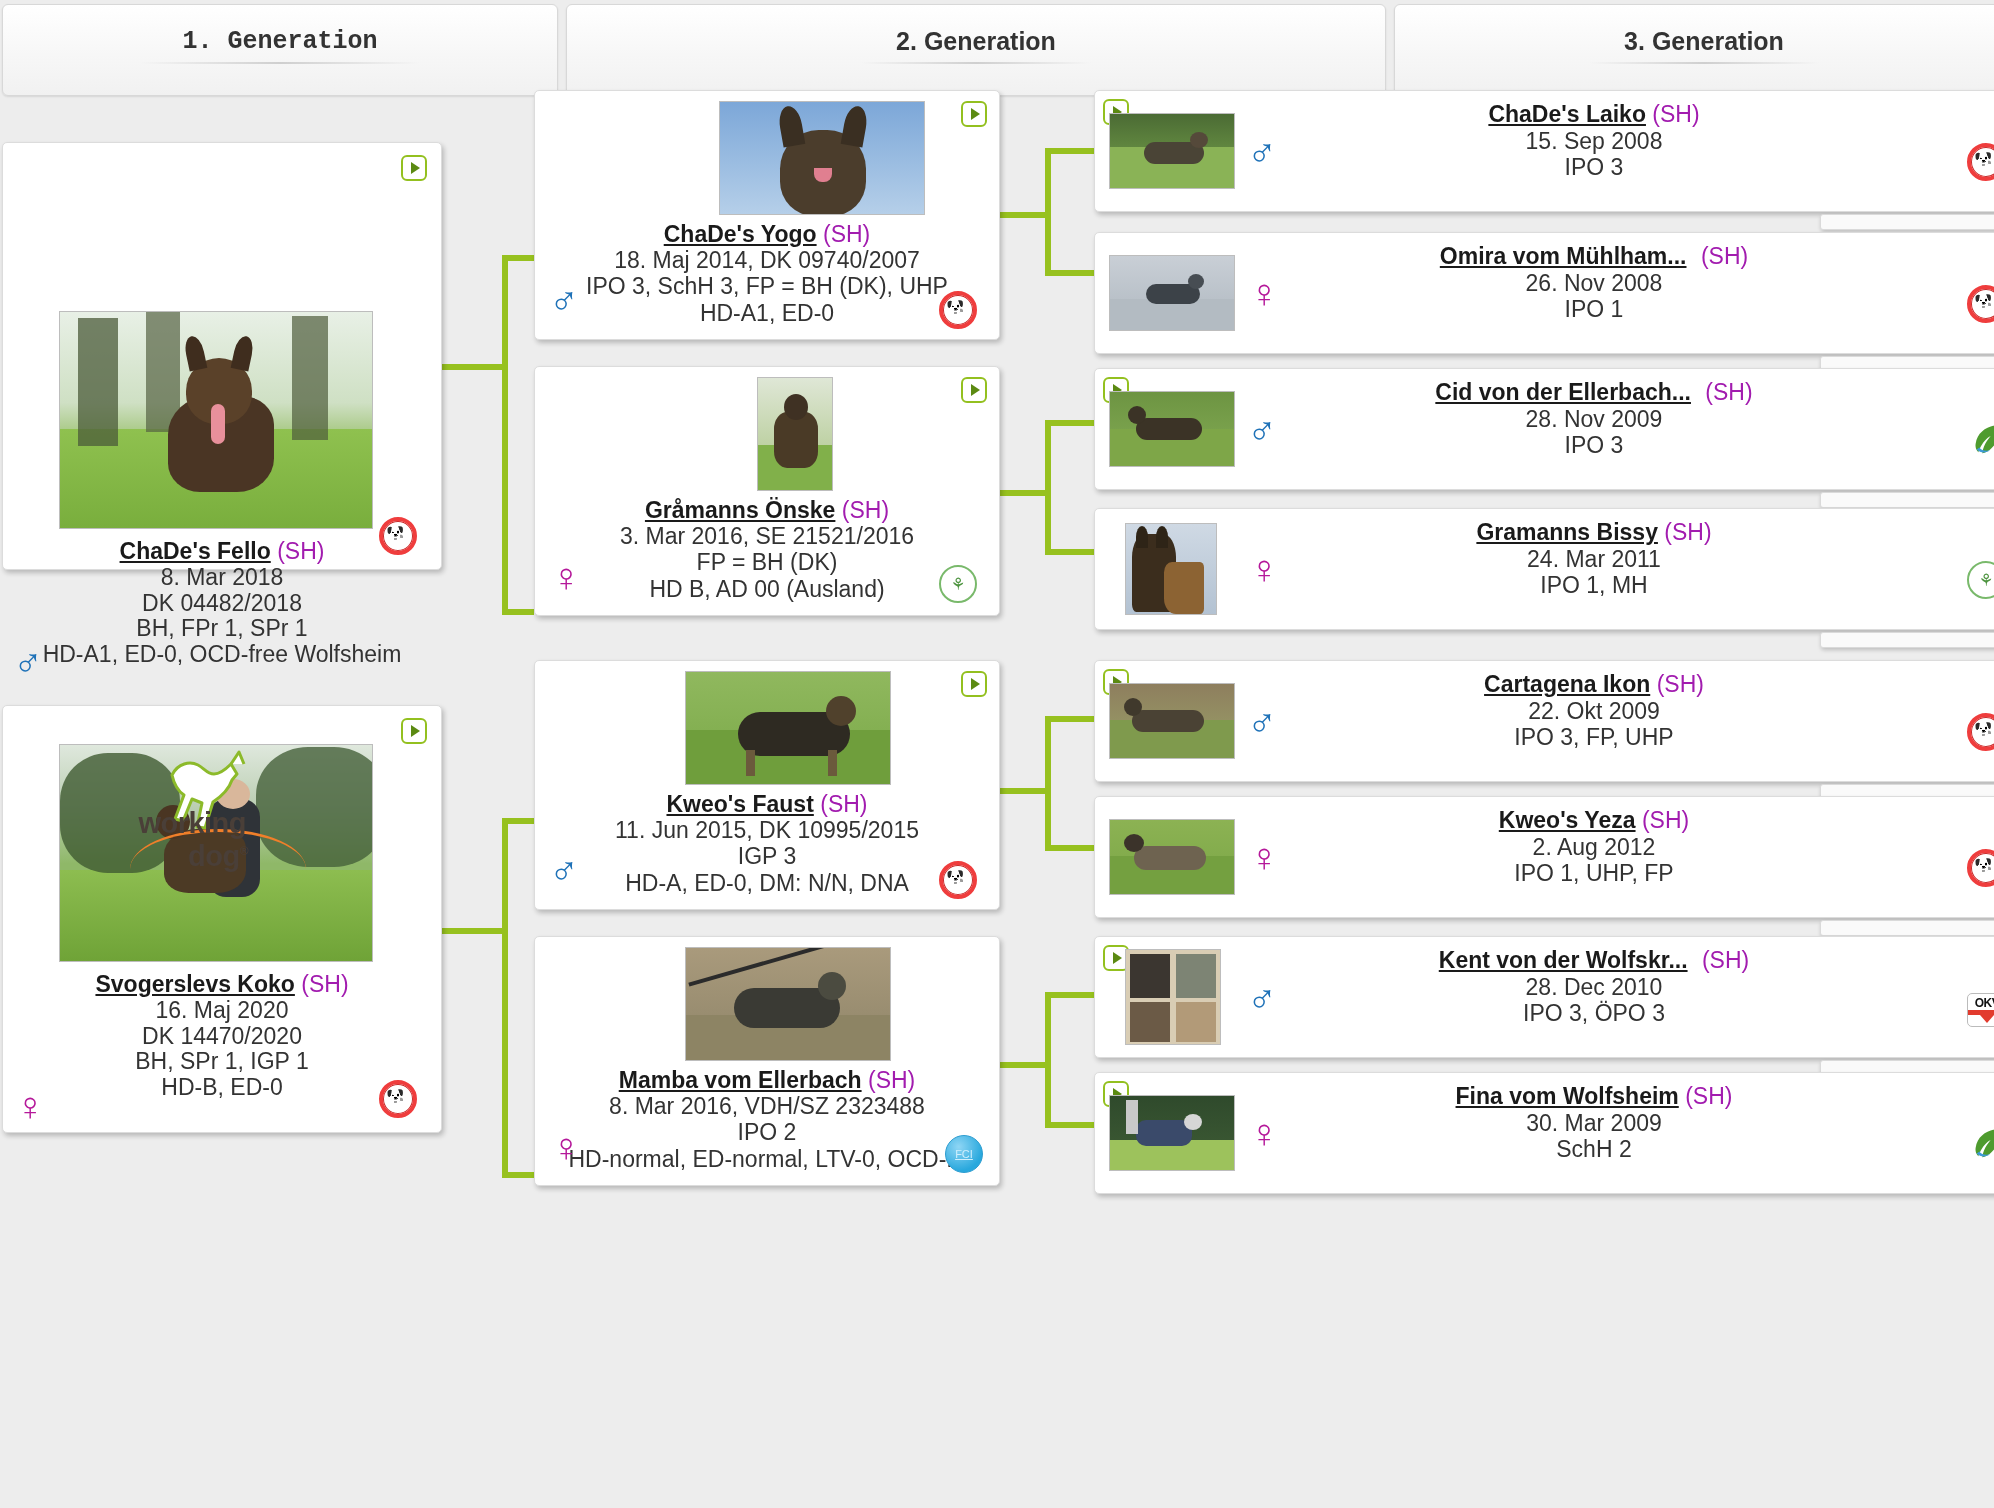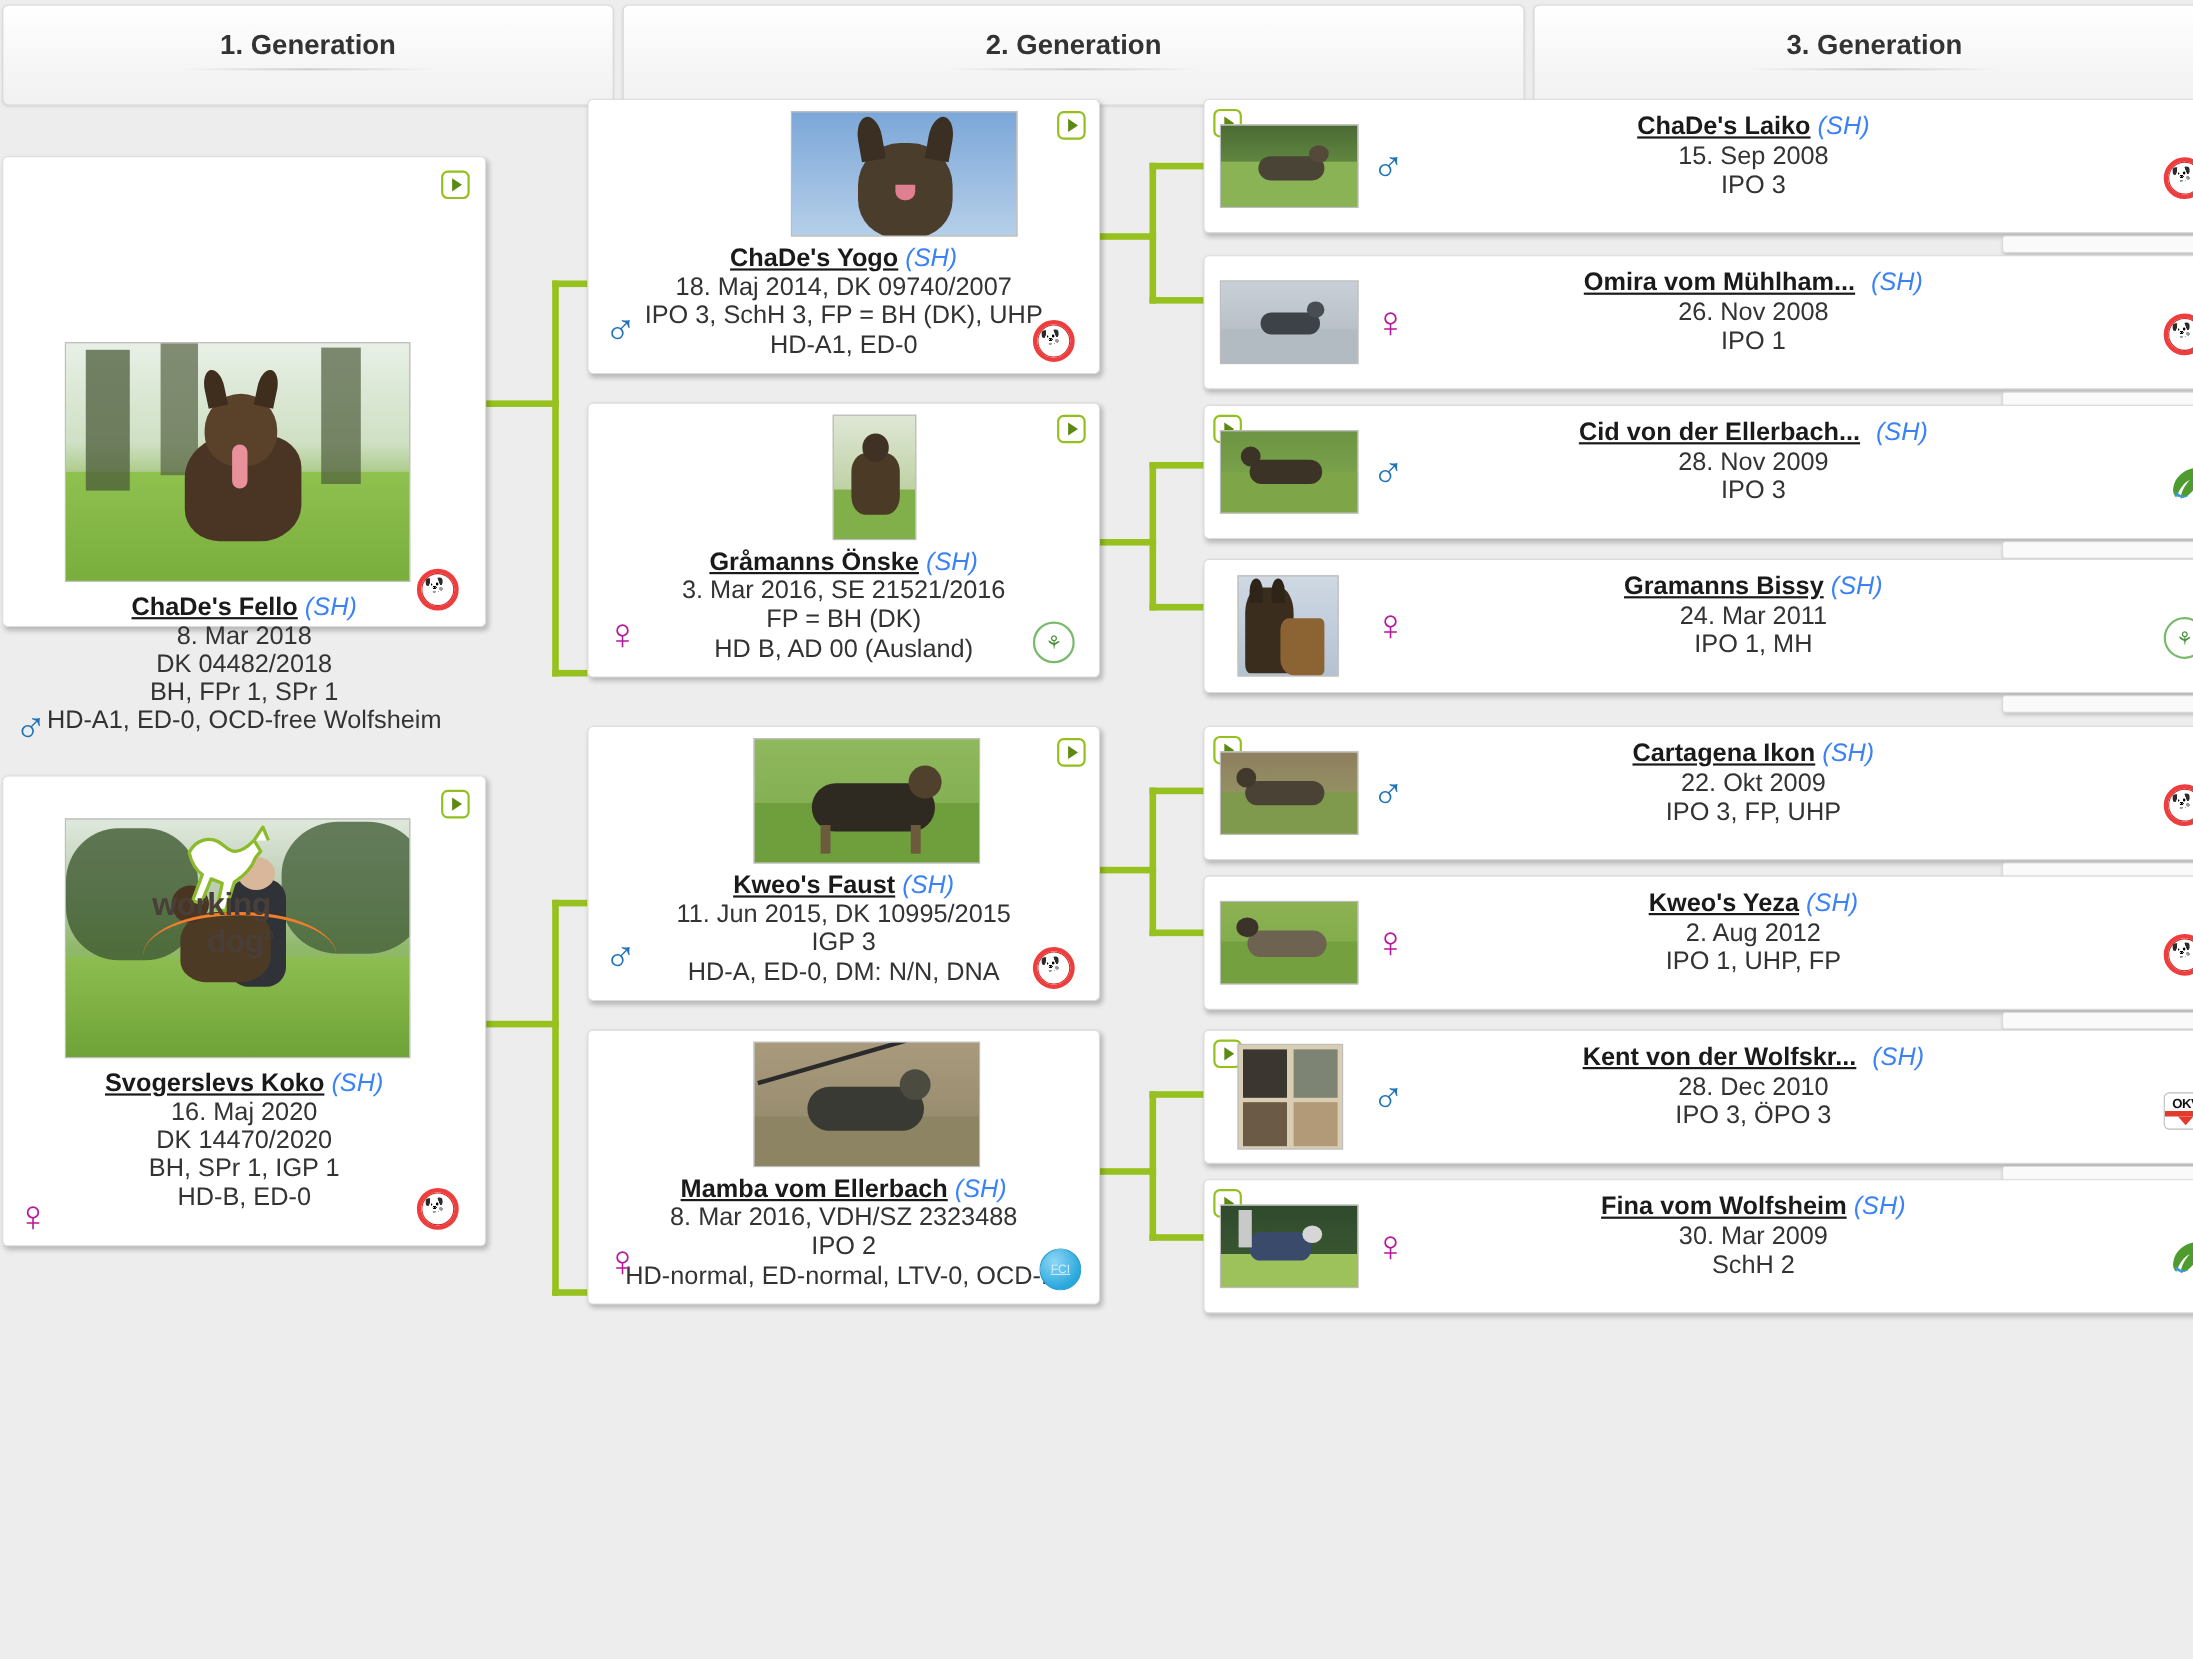--- a/index.html
+++ b/index.html
@@ -20,21 +20,21 @@
     display:flex; align-items:flex-start; justify-content:center;
   }
   .gen-head .t{
     font-size:25px; font-weight:bold; color:#333;
     padding-top:22px; position:relative;
   }
   .gen-head .t:after{
     content:""; position:absolute; left:-22%; right:-22%; bottom:-8px; height:2px;
     background:linear-gradient(to right,rgba(200,200,200,0),#cfcfcf,rgba(200,200,200,0));
   }
-  #gh1{ left:2px;    width:556px; }
+  #gh1{ left:2px;    width:556px;font-family:Liberation Mono, monospace; }
   #gh2{ left:566px;  width:820px; }
   #gh3{ left:1394px; width:620px; }
 
   
   .card{
     position:absolute; background:#fff;
     border:1px solid #dcdcdc; border-radius:5px;
     box-shadow:2px 3px 5px rgba(0,0,0,.22);
   }
   .card .play{
@@ -46,21 +46,21 @@
     width:0;height:0;border-left:9px solid #5b8a12;
     border-top:6px solid transparent;border-bottom:6px solid transparent;
     margin-left:2px;
   }
   .photo{ background:#c7c9c0; border:1px solid #bdbdbd; overflow:hidden; position:relative;}
   .photo .sky{ position:absolute;inset:0; }
   .photo .grass{ position:absolute; left:0;right:0;bottom:0; }
   .photo .body{ position:absolute; border-radius:40% 30% 35% 30%; }
 
   .nm{ font-weight:bold; text-decoration:underline; color:#1a1a1a; }
-  .sh{ font-weight:normal; text-decoration:none; color:#3b82f6;font-style:italic; }
+  .sh{ font-weight:normal; text-decoration:none; color:#a21caf; }
   .ln{ color:#333; }
 
   
   .g{ position:absolute; font-size:40px; line-height:1; font-weight:bold;}
   .male{ color:#1f72b8; }
   .female{ color:#b5189a; }
 
   
   .badge{ position:absolute; width:38px;height:38px;border-radius:50%; }
   .badge.nodog{

